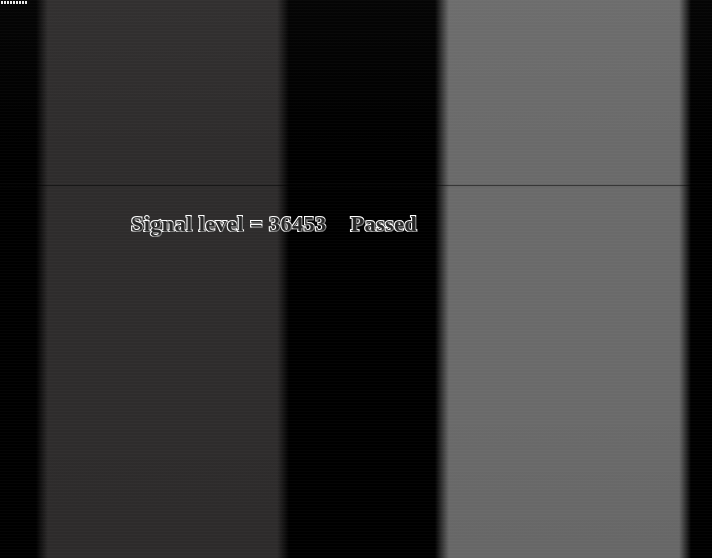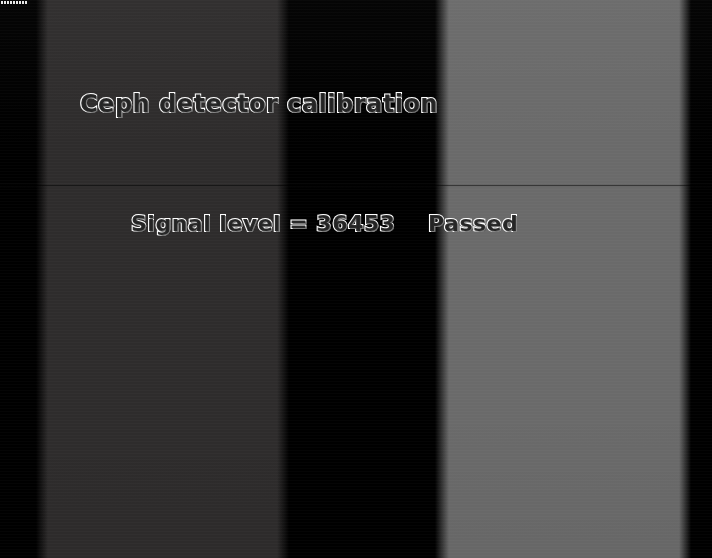--- a/index.html
+++ b/index.html
@@ -128,20 +128,21 @@
   .line-dark {
     left: 131px;
     top: 150px;
     font-size: 22px;
   }
 
   .line-signal {
     left: 131px;
     top: 211px;
     font-size: 22px;
+    font-family: Liberation Serif, serif;
   }
 
   
   .noise {
     position: absolute;
     inset: 0;
     opacity: 0.035;
     pointer-events: none;
     background-image:
       repeating-linear-gradient(to bottom,
@@ -179,19 +180,18 @@
     <i></i>
     <i></i>
     <i></i>
     <i></i>
     <i></i>
     <i></i>
     <i></i>
   </div>
 
   <div class="overlay">
-    <div class="otext title">Ceph detector calibration</div>
 
 
     <div class="otext line-signal">Signal level = 36453    Passed</div>
   </div>
 
 </div>
 
 </body></html>

